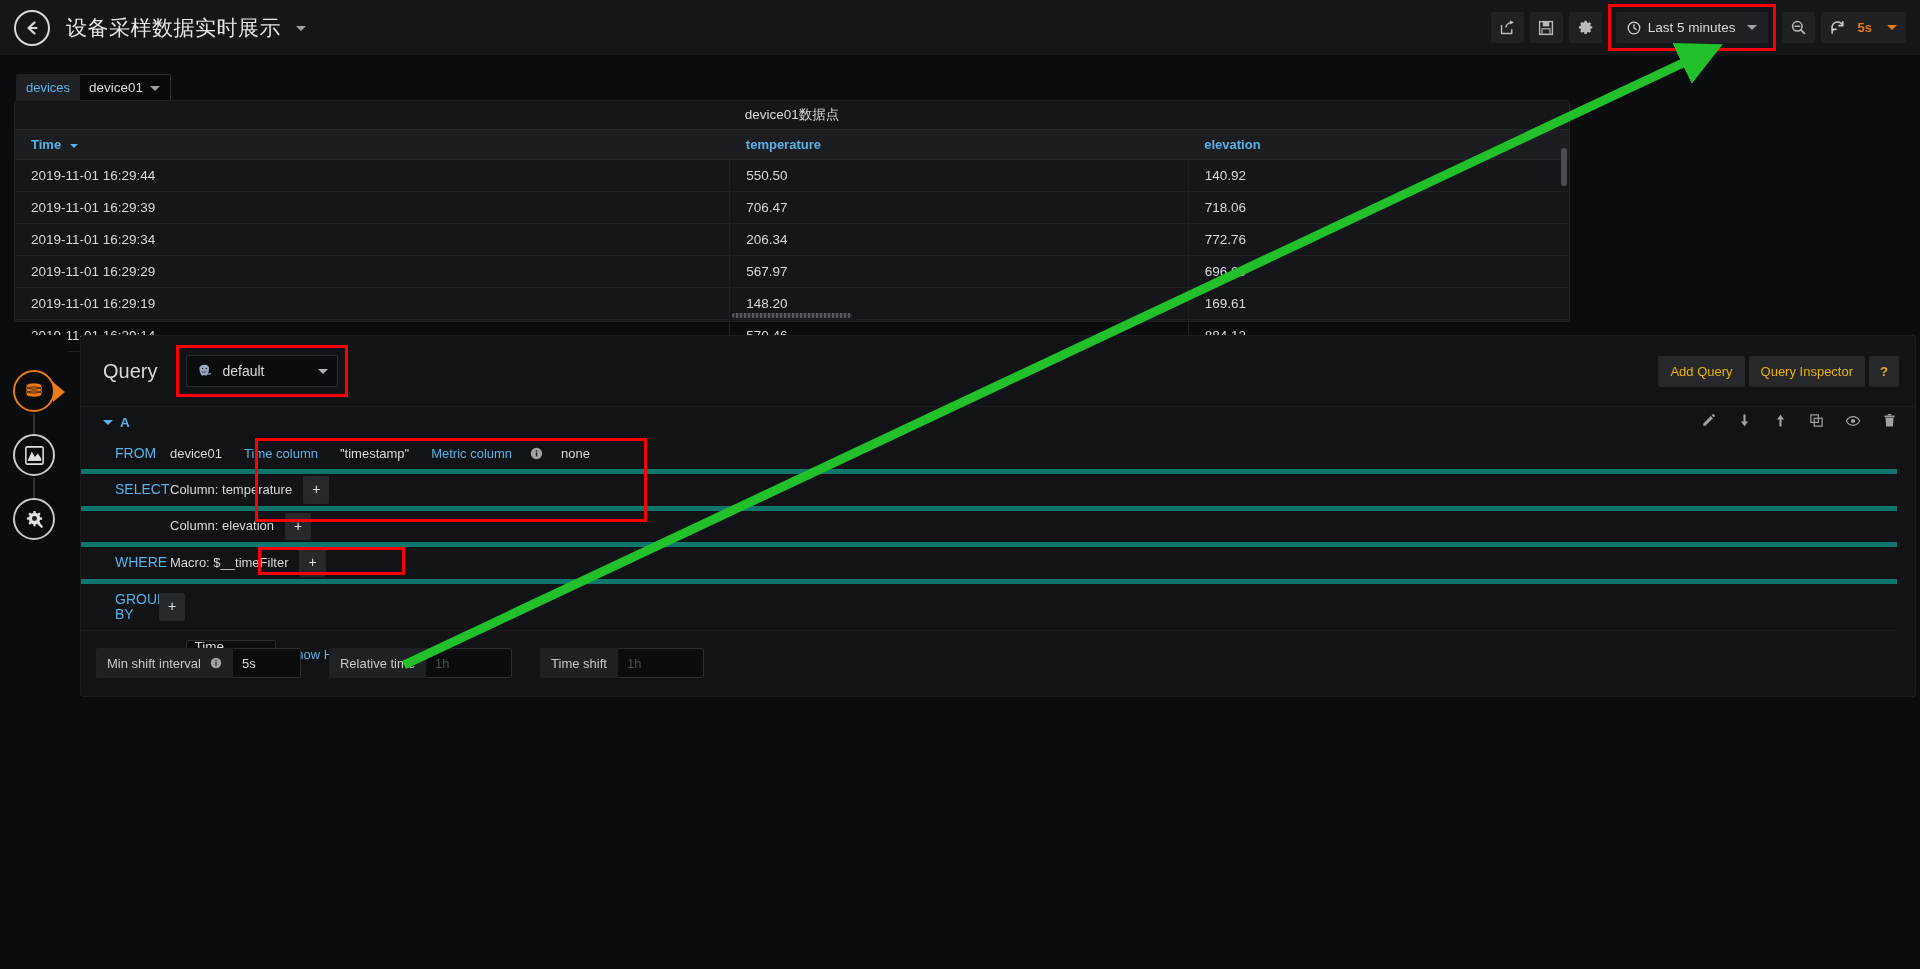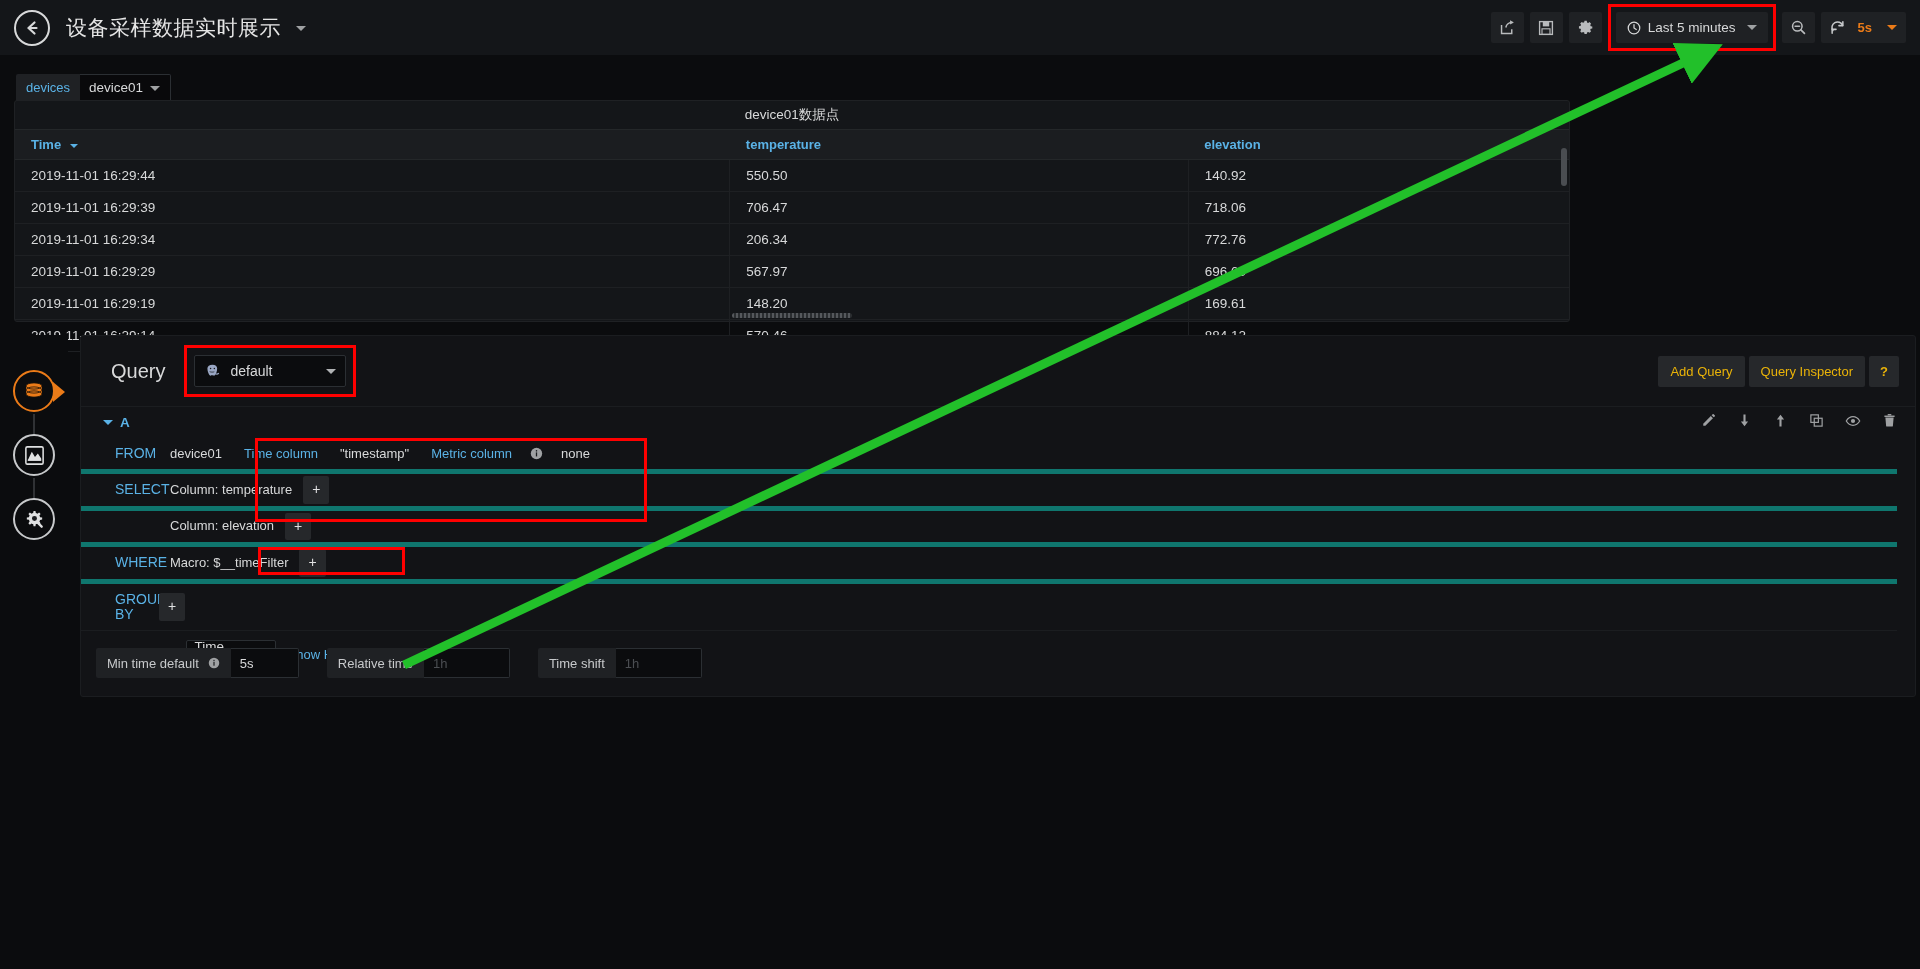--- a/index.html
+++ b/index.html
@@ -142,21 +142,21 @@
     border-left: 12px solid #eb7b18;
   }
 
   
   .editor {
     position: absolute; left: 80px; top: 335px;
     width: 1836px; height: 362px;
     background: #121316; border: 1px solid #1b1d20; border-radius: 3px;
   }
   .query-head { display: flex; align-items: center; height: 70px; padding: 0 16px; }
-  .query-label { font-size: 20px; color: #d8d9da; margin-left: 14px; }
+  .query-label { font-size: 20px; color: #d8d9da; margin-left: 6px; }
   .ds-picker-wrap { position: relative; margin-left: 22px; padding: 7px; }
   .ds-picker-wrap.hl { outline: 3px solid #ff0000; }
   .ds-picker {
     width: 152px; height: 32px; background: #0b0c0e;
     border: 1px solid #2b2f33; border-radius: 2px;
     display: flex; align-items: center; padding: 0 9px; gap: 9px;
     font-size: 14px; color: #d8d9da; cursor: pointer;
   }
   .ds-caret {
     margin-left: auto; width: 0; height: 0;
@@ -539,21 +539,21 @@
         <span class="select-caret"></span>
       </span>
       <span class="showhelp">Show Help ▸</span>
     </div>
   </div>
 </div>
 
 <div class="timeopts">
   <div class="fld">
     <span class="fld-label">
-      <span>Min time default</span>
+      <span>Min shift interval</span>
       <svg width="12" height="12" viewBox="0 0 16 16">
         <circle cx="8" cy="8" r="7" fill="#9fa1a3"></circle>
         <rect x="7.2" y="6.6" width="1.6" height="5" fill="#1f2124"></rect>
         <rect x="7.2" y="3.8" width="1.6" height="1.8" fill="#1f2124"></rect>
       </svg>
     </span>
     <input class="fld-input" value="5s" style="">
   </div>
 
   <div class="fld">

